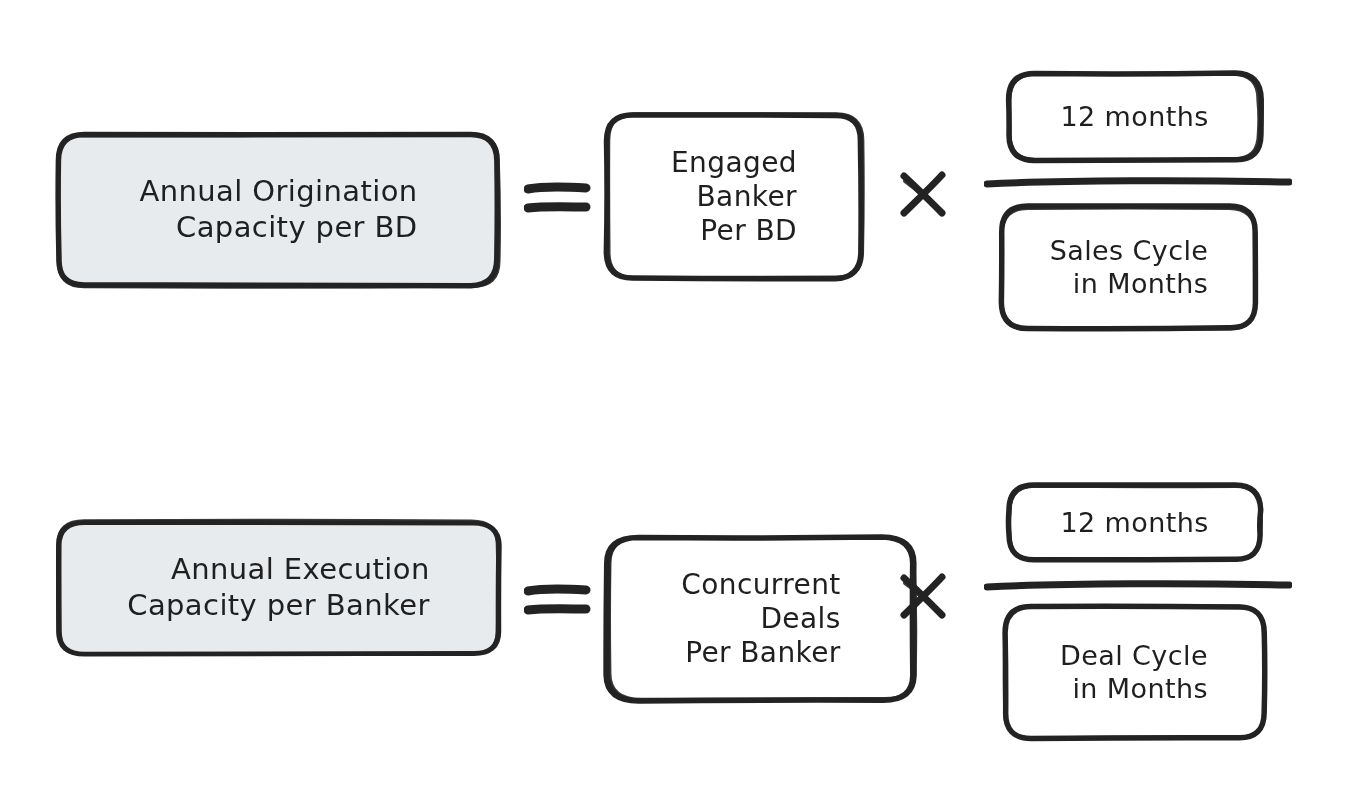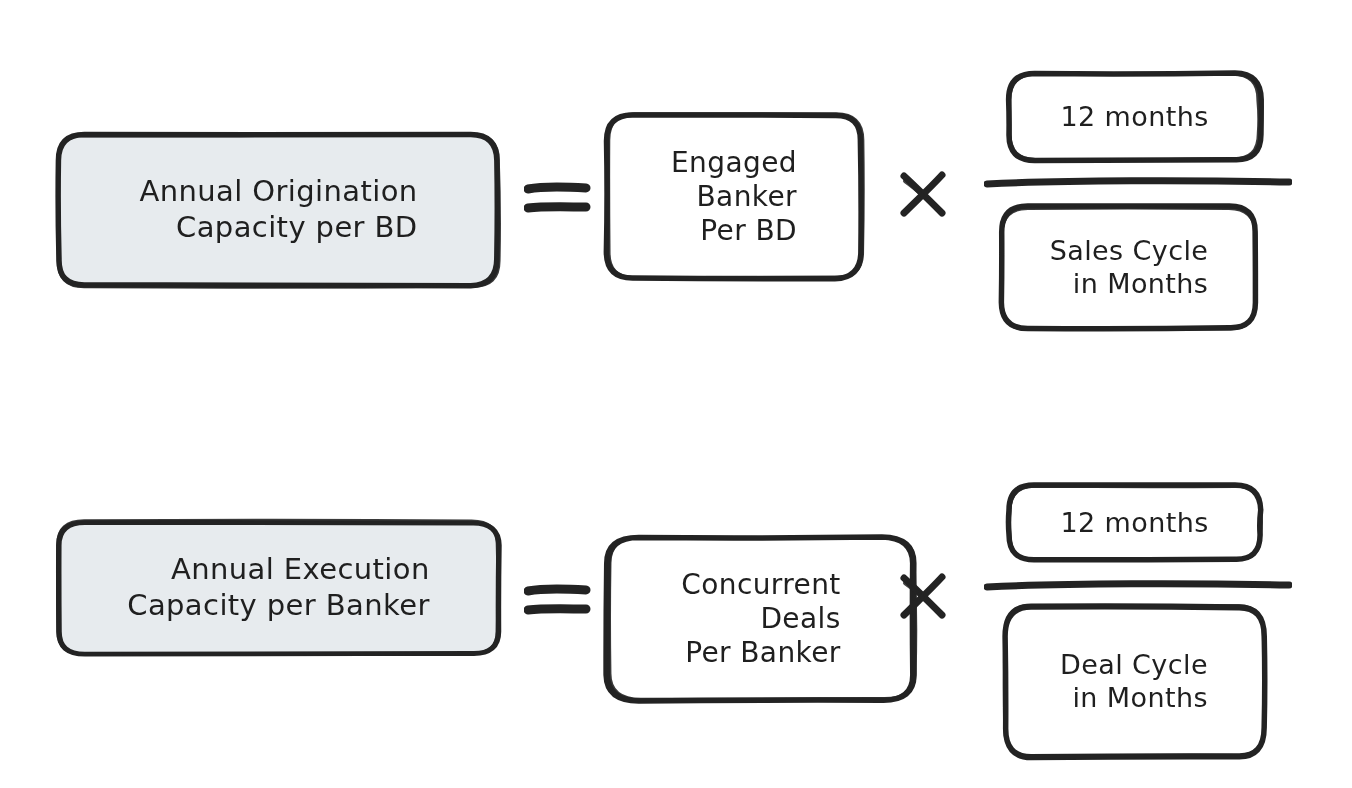--- a/index.html
+++ b/index.html
@@ -174,21 +174,21 @@
       </svg>
     <div class="label sm">12 months</div>
   </div>
 
   <div class="frac-bar" id="r1-bar" style="left:984px; top:577px; width:308px; height:16px;">
     <svg viewBox="0 0 308 16" width="308" height="16">
       <path d="M3 10 C 80 6, 210 6, 305 8" stroke="#232323" stroke-width="7" stroke-linecap="round" fill="none"></path>
     </svg>
   </div>
 
-  <div class="node" id="r1-den" style="left:1003px; top:605px; width:262px; height:154px;">
+  <div class="node" id="r1-den" style="left:1003px; top:605px; width:262px; height:135px;">
     <svg class="frame" viewBox="0 0 262 135" preserveAspectRatio="none">
         <path d="M 28.10275596054271 1.478999081486836 Q 131.63132228287867 0.8405469365417956 235.15988860521463 1.9964940854813902 Q 261.15988860521463 1.478999081486836 261.24304699946657 27.478999081486837 Q 262.3013515714323 67.43668536758051 261.15988860521463 107.39437165367417 Q 261.15988860521463 133.39437165367417 235.15988860521463 132.71406836397014 Q 131.63132228287867 132.41020606684964 28.10275596054271 133.39437165367417 Q 2.1027559605427086 133.39437165367417 2.6818988320184873 107.39437165367417 Q 2.9117459180764853 67.43668536758051 2.1027559605427086 27.478999081486837 Q 2.1027559605427086 1.478999081486836 28.10275596054271 1.478999081486836 Z" fill="#ffffff" stroke="#232323" stroke-width="5.5" stroke-linecap="round" stroke-linejoin="round"></path>
         <path d="M 27.987005683686583 0.8382695192936809 Q 131.48061955268494 1.2283616843260825 234.97423342168332 1.136035801721737 Q 260.9742334216833 0.8382695192936809 260.52659777544903 26.838269519293682 Q 262.4858376837289 66.86356402048841 260.9742334216833 106.88885852168315 Q 260.9742334216833 132.88885852168315 234.97423342168332 132.26157947543078 Q 131.48061955268494 132.0122270769952 27.987005683686583 132.88885852168315 Q 1.9870056836865841 132.88885852168315 1.8096018825424833 106.88885852168315 Q 0.9939044621586799 66.86356402048841 1.9870056836865841 26.838269519293682 Q 1.9870056836865841 0.8382695192936809 27.987005683686583 0.8382695192936809 Z" fill="none" stroke="#232323" stroke-width="3.4" stroke-linecap="round" stroke-linejoin="round" opacity="0.9"></path>
       </svg>
     <div class="label sm">Deal Cycle
 in Months</div>
   </div>
 
 </div>
 

